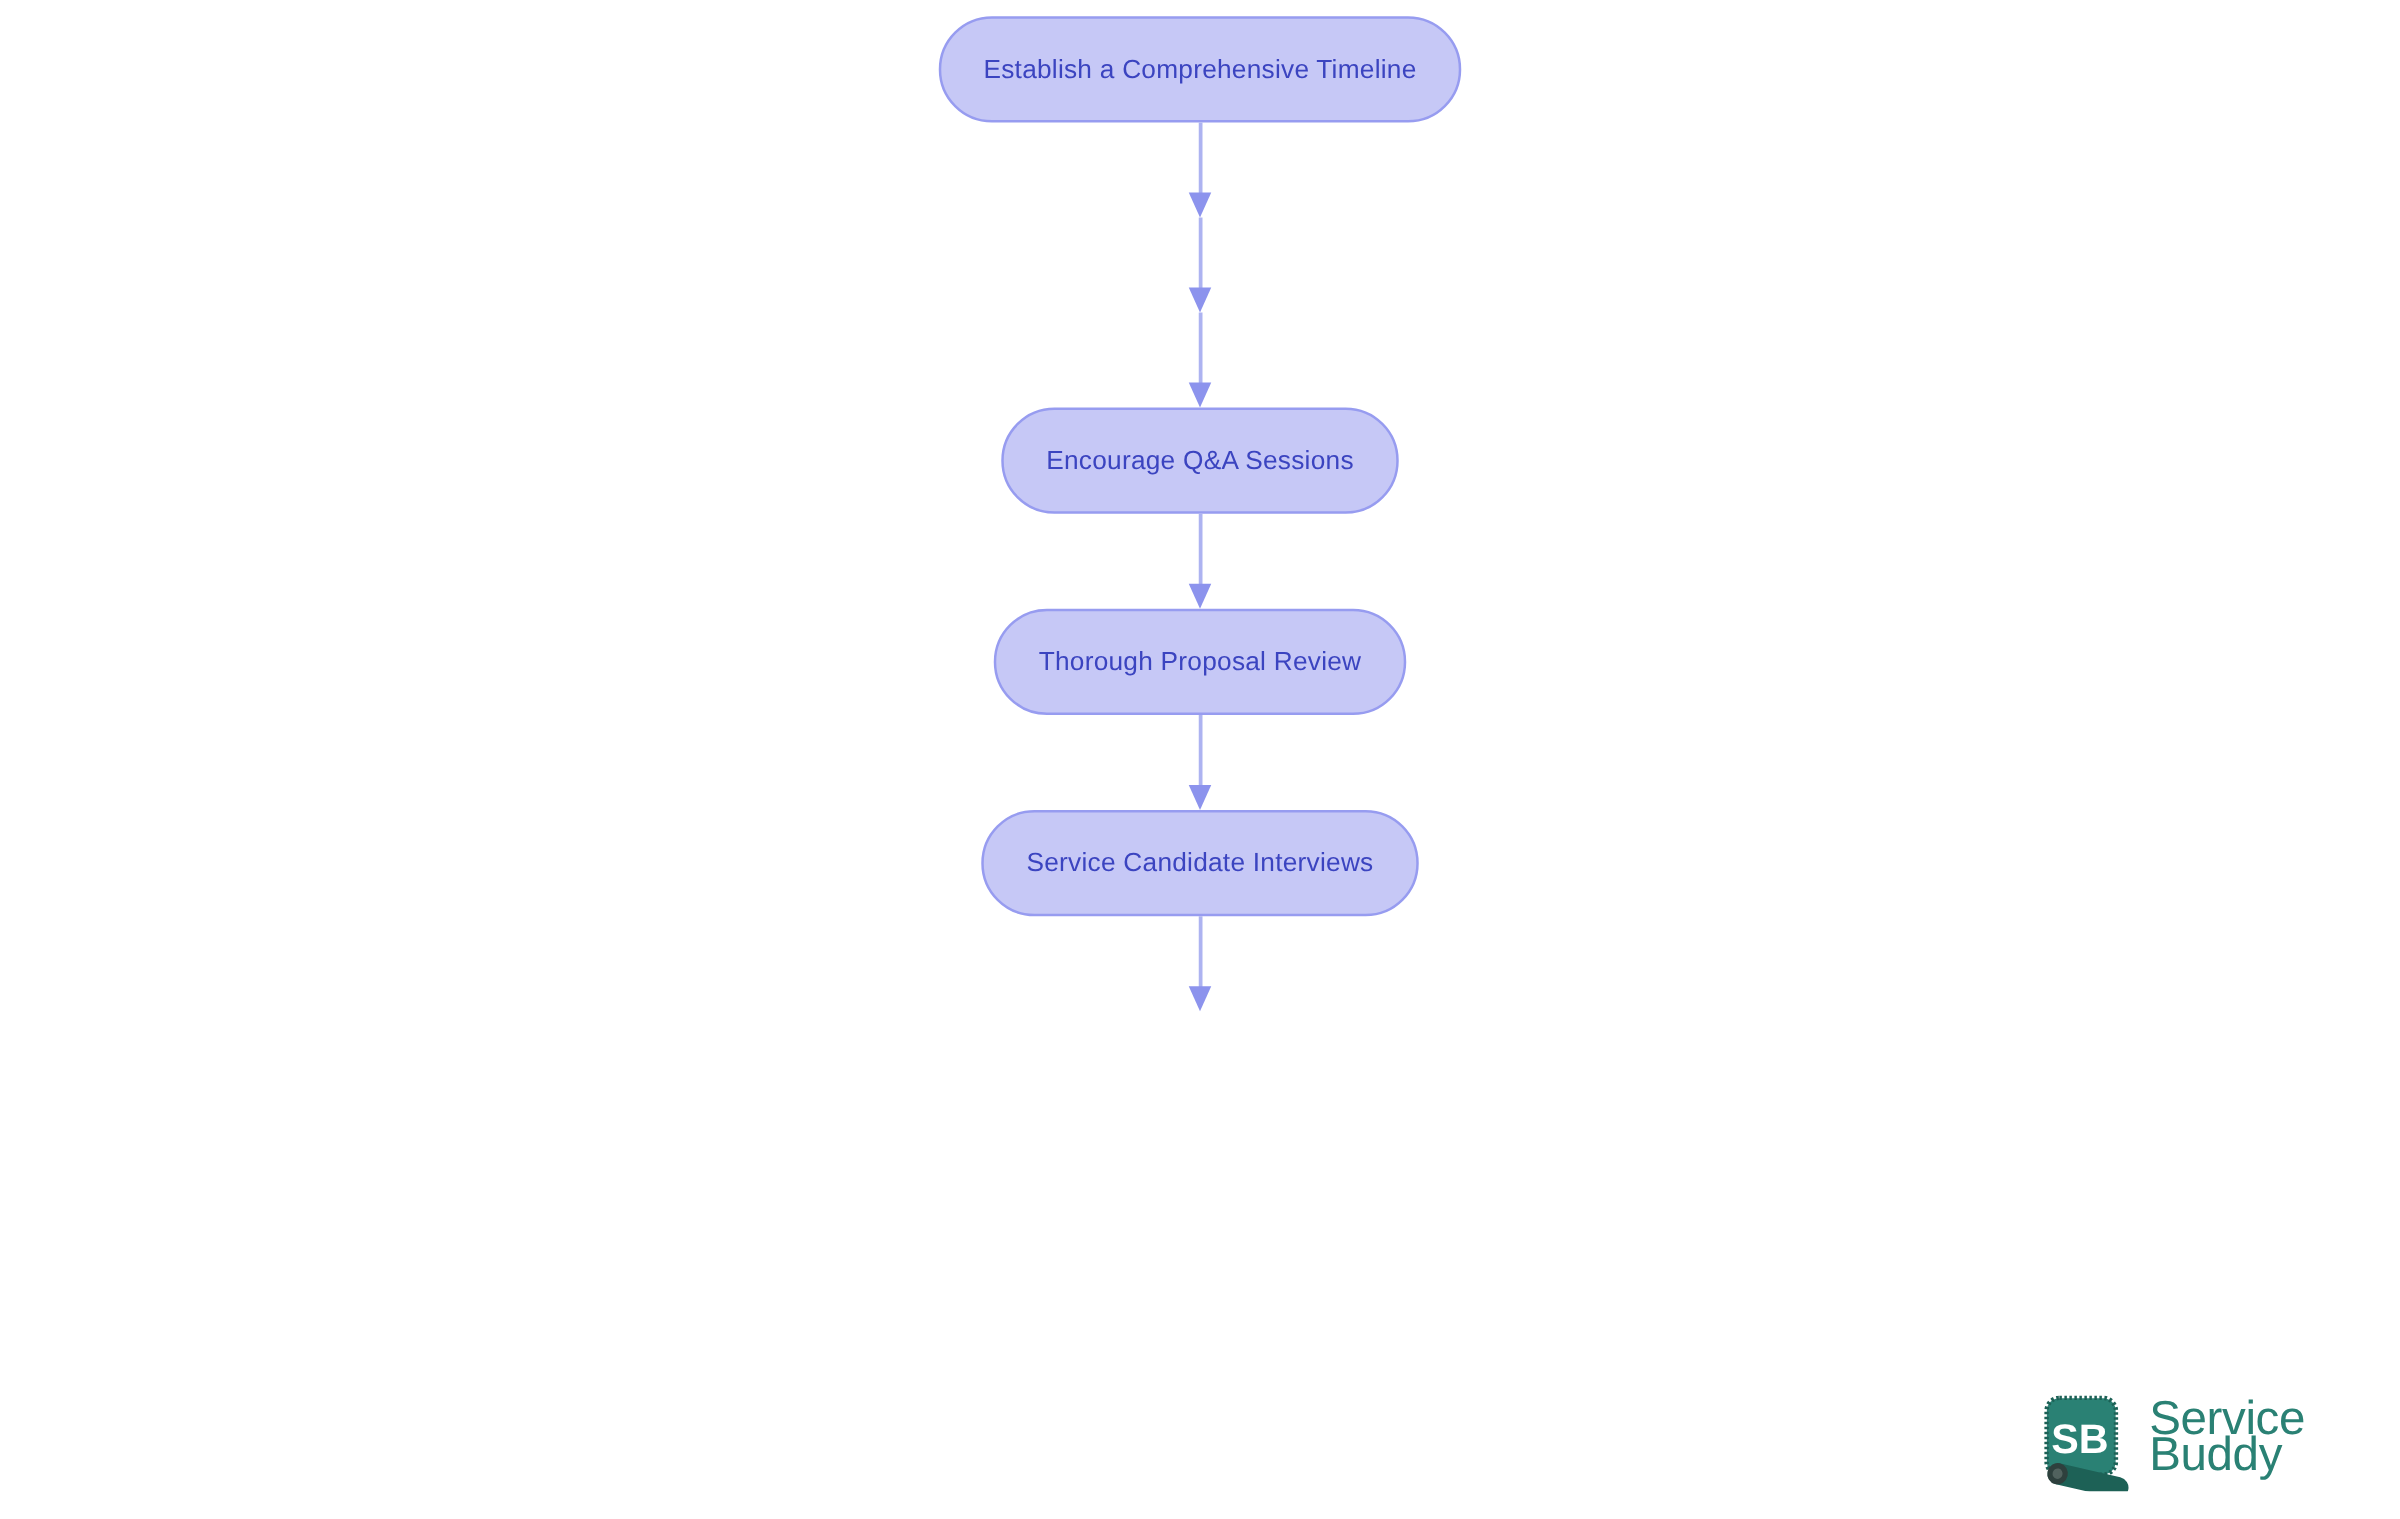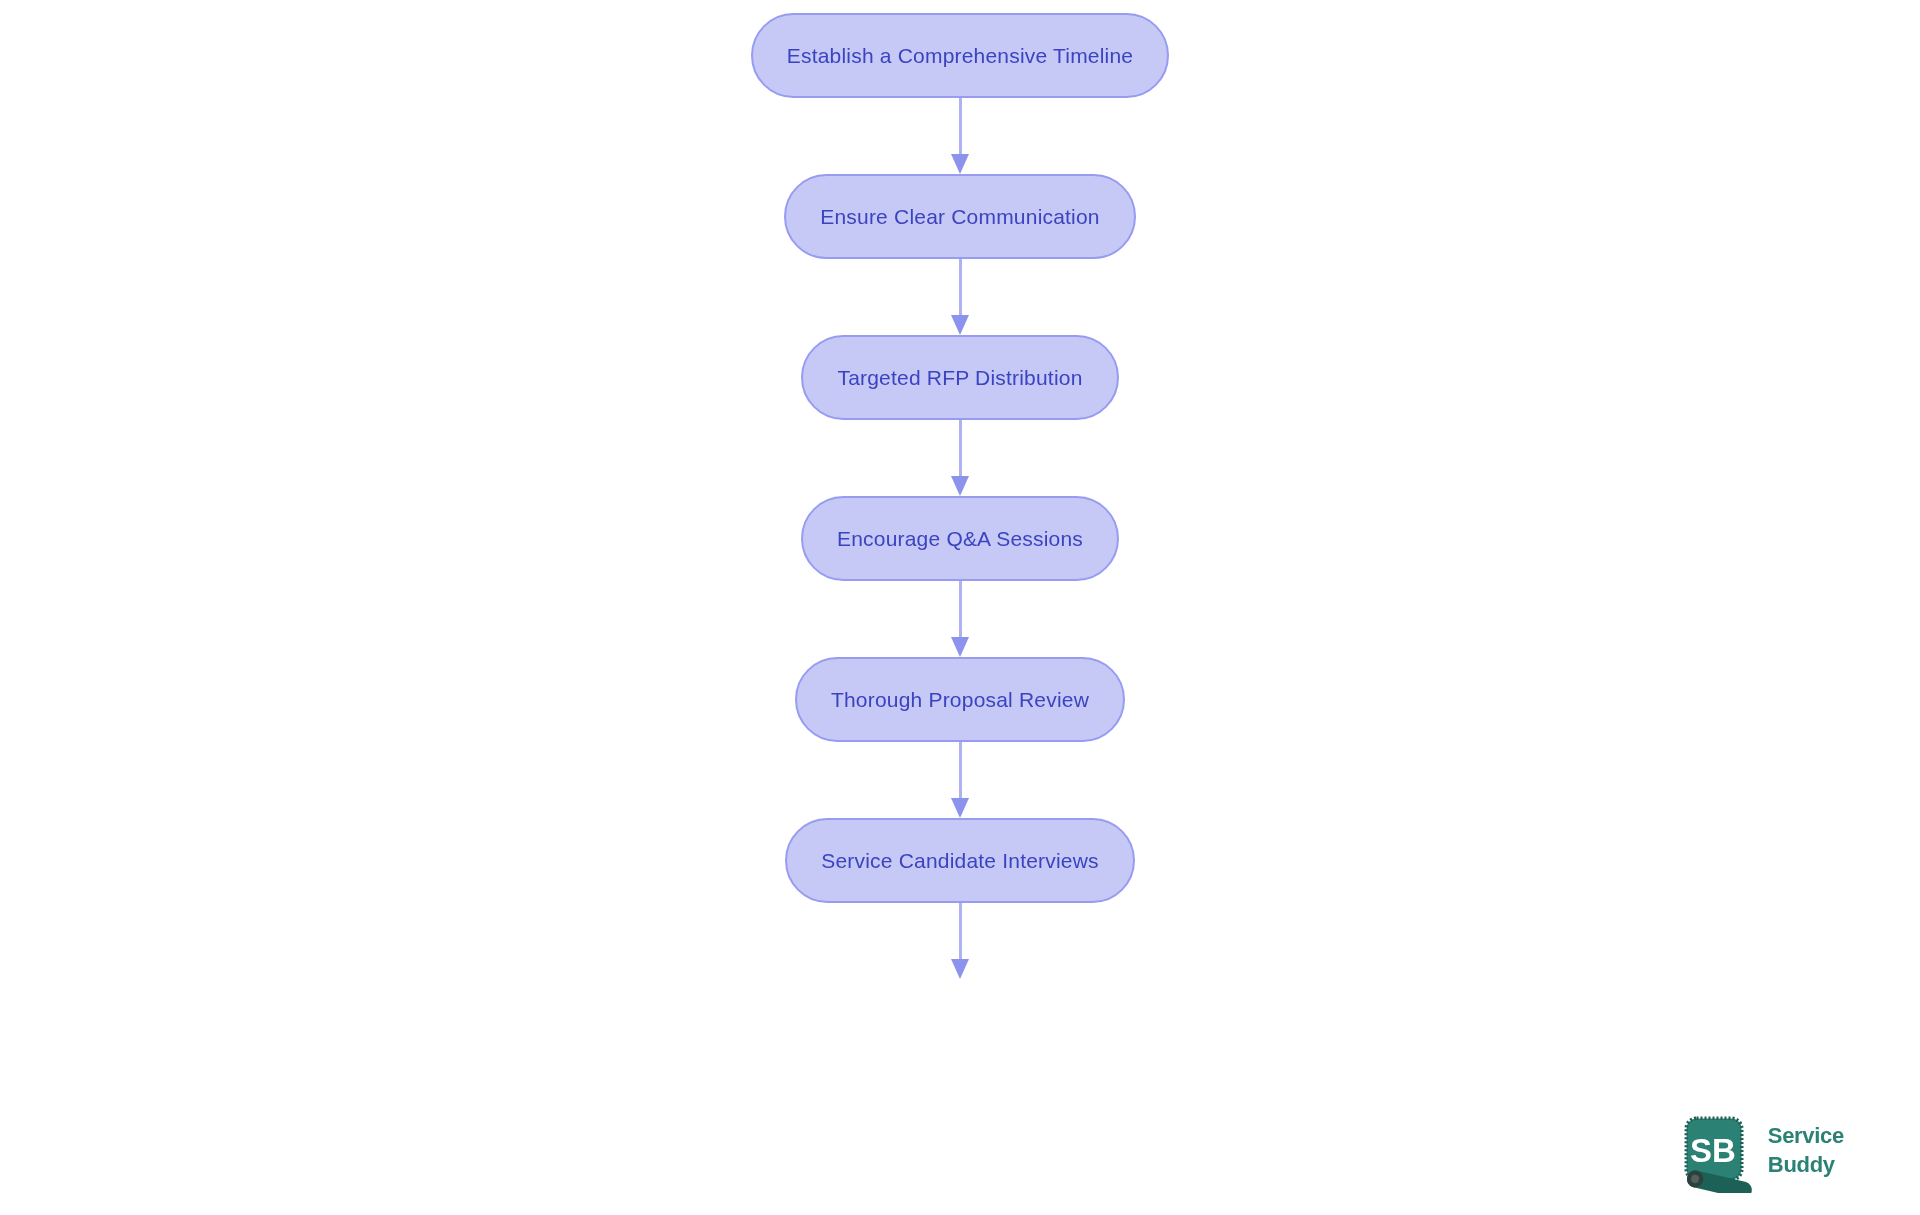--- a/index.html
+++ b/index.html
@@ -76,52 +76,46 @@
     bottom: 22px;
     display: flex;
     align-items: flex-start;
     gap: 11px;
   }
   .logo-badge { display: block; }
   .logo-text {
     display: flex;
     flex-direction: column;
     color: var(--logo-teal);
-    font-weight: bold;
-    font-size: 22px;
+    font-weight: normal;
+    font-size: 38px;
     line-height: 29px;
     letter-spacing: -0.3px;
     padding-top: 6px;
   }
 </style>
 </head>
 <body>
 
 <div class="canvas">
 
   <div class="flow" id="flow">
   <div class="node">
     <span class="node-label">Establish a Comprehensive Timeline</span>
   </div>
   <div class="arrow">
     <div class="arrow-line"></div>
     <div class="arrow-head"></div>
   </div>
 
-  <div class="node">
-    <span class="node-label">Ensure Clear Communication</span>
-  </div>
   <div class="arrow">
     <div class="arrow-line"></div>
     <div class="arrow-head"></div>
   </div>
 
-  <div class="node">
-    <span class="node-label">Targeted RFP Distribution</span>
-  </div>
   <div class="arrow">
     <div class="arrow-line"></div>
     <div class="arrow-head"></div>
   </div>
 
   <div class="node">
     <span class="node-label">Encourage Q&amp;A Sessions</span>
   </div>
   <div class="arrow">
     <div class="arrow-line"></div>

